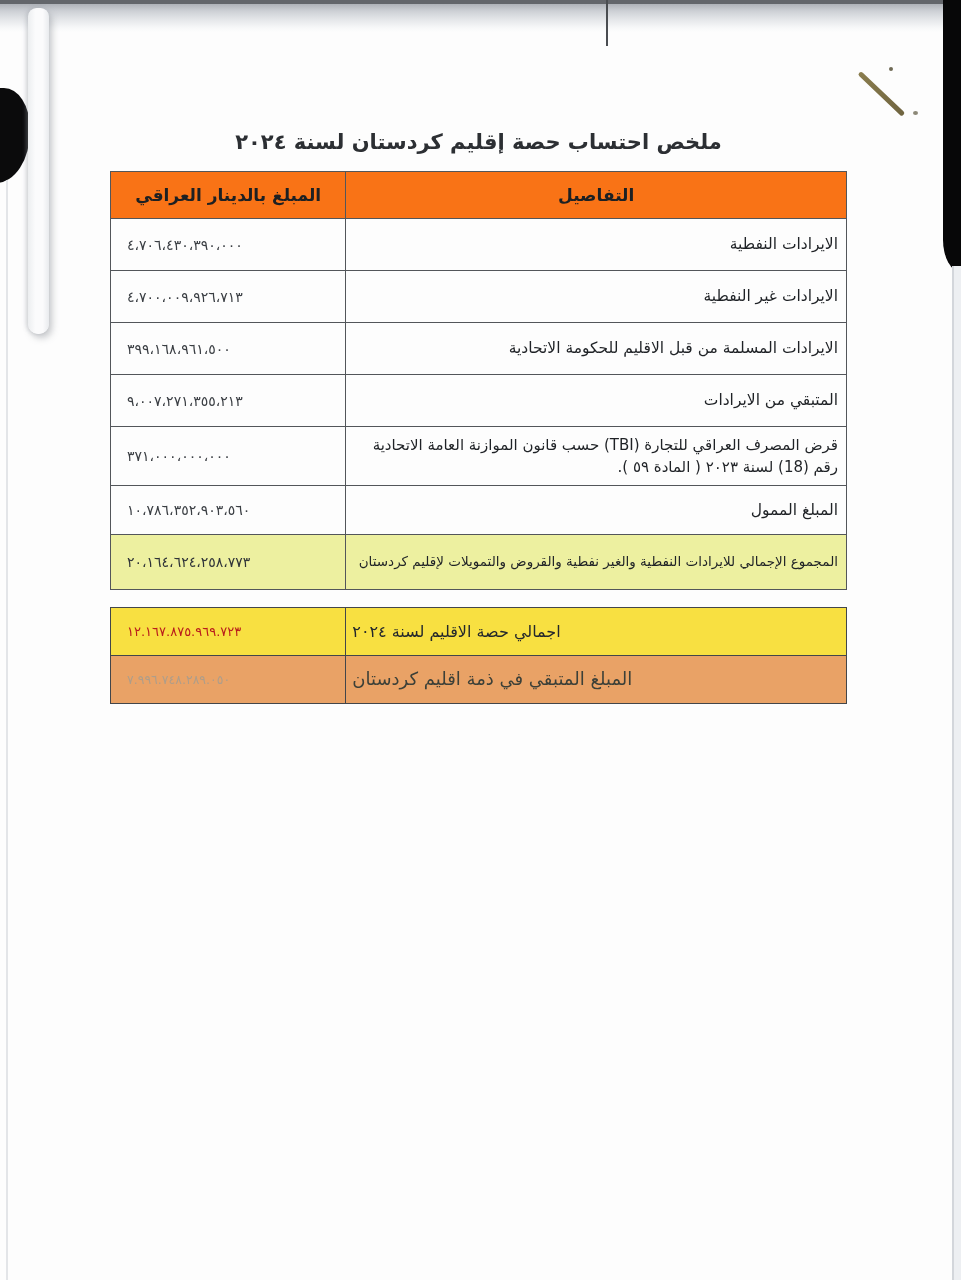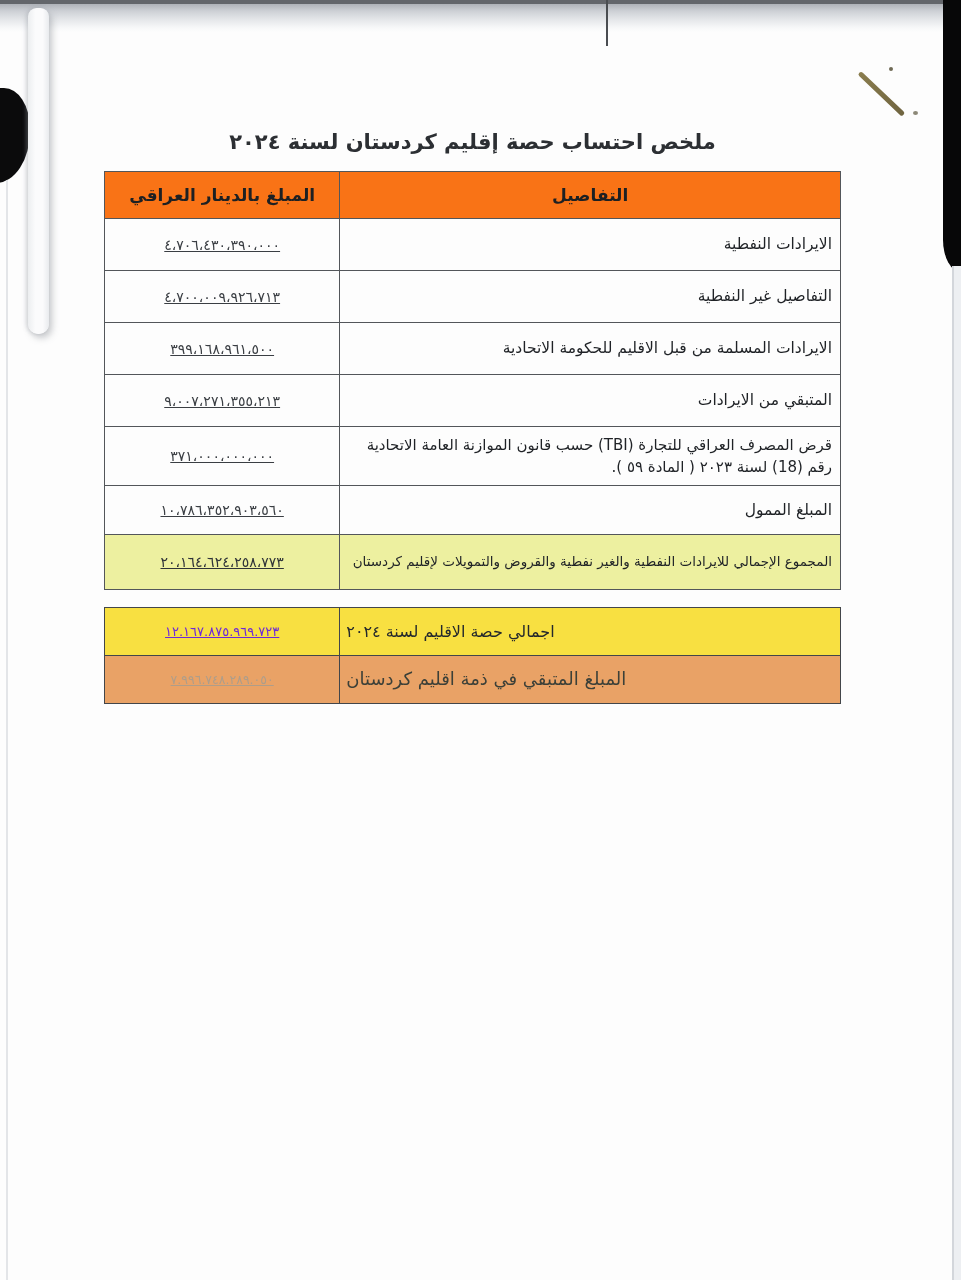--- a/index.html
+++ b/index.html
@@ -28,51 +28,50 @@
   .right-edge-line{position:absolute;right:7px;top:266px;bottom:0;width:2px;
     background:#ccd0d5;opacity:.8;}
   .pen-stroke{position:absolute;left:861px;top:71px;width:61px;height:4.5px;
     border-radius:3px;transform:rotate(43.5deg);transform-origin:left top;
     background:linear-gradient(90deg,#8a7d4e,#6f6440);}
   .pen-dot{position:absolute;border-radius:50%;background:#6f6a55;}
   .pen-dot-1{left:889px;top:67px;width:4px;height:4px;}
   .pen-dot-2{left:913px;top:111px;width:5px;height:4px;opacity:.8;}
 
   
-  .content{position:absolute;top:130px;right:120px;width:737px;direction:rtl;}
+  .content{position:absolute;top:130px;right:114px;width:737px;direction:rtl;}
   .doc-title{
     text-align:center;font-size:21px;font-weight:bold;color:#2c2f33;
     margin:0 0 17px 0;letter-spacing:.5px;
   }
   table{border-collapse:collapse;width:737px;table-layout:fixed;}
   .main-table td,.main-table th{border:1.6px solid #53565a;}
   .main-table th{height:44px;background:#f97316;font-size:17px;font-weight:bold;color:#1d2023;text-align:center;}
   col.details-col{width:500px;}
   col.amount-col{width:235px;}
   .details{
     text-align:right;font-weight:normal;font-size:15.5px;color:#1f2226;
     padding:3px 8px 3px 4px;line-height:1.45;height:45px;
   }
   .amount{
-    text-align:center;font-size:14px;color:#3a3e43;letter-spacing:1px;
+    text-align:left;font-size:14px;color:#3a3e43;letter-spacing:1px;
     padding:16px;
-    text-decoration:underline;
   }
   tr.row-tall .details{height:52px;font-size:15px;line-height:1.5;}
   tr.row-short .details{height:38px;}
   tr.total-row{background:#edf0a0;}
   tr.total-row .details{height:48px;font-size:13.5px;}
   tr.total-row .amount{color:#2f3338;}
 
   .summary-table{margin-top:17px;}
   .summary-table td{border:1.7px solid #43464a;}
   .summary-table .details{text-align:left;height:38px;padding:2px 6px;}
   tr.sum-yellow{background:#f8e041;}
   tr.sum-yellow .details{font-size:16px;color:#24282c;}
-  tr.sum-yellow .amount{color:#6d28d9;font-size:13px;letter-spacing:1.5px;}
+  tr.sum-yellow .amount{color:#b91c1c;font-size:13px;letter-spacing:1.5px;}
   tr.sum-orange{background:#e9a266;}
   tr.sum-orange .details{font-size:18px;color:#3c4038;}
   tr.sum-orange .amount{color:#a59d90;font-size:12.5px;letter-spacing:1.5px;opacity:.85;}
 </style>
 </head>
 <body>
 
 <div class="top-line"></div>
 <div class="top-band"></div>
 <div class="top-tick"></div>
@@ -99,21 +98,21 @@
         <th>التفاصيل</th>
         <th>المبلغ بالدينار العراقي</th>
       </tr>
     </thead>
     <tbody>
       <tr>
         <td class="details">الايرادات النفطية</td>
         <td class="amount">٤،٧٠٦،٤٣٠،٣٩٠،٠٠٠</td>
       </tr>
       <tr>
-        <td class="details">التفاصيل غير النفطية</td>
+        <td class="details">الايرادات غير النفطية</td>
         <td class="amount">٤،٧٠٠،٠٠٩،٩٢٦،٧١٣</td>
       </tr>
       <tr>
         <td class="details">الايرادات المسلمة من قبل الاقليم للحكومة الاتحادية</td>
         <td class="amount">٣٩٩،١٦٨،٩٦١،٥٠٠</td>
       </tr>
       <tr>
         <td class="details">المتبقي من الايرادات</td>
         <td class="amount">٩،٠٠٧،٢٧١،٣٥٥،٢١٣</td>
       </tr>

